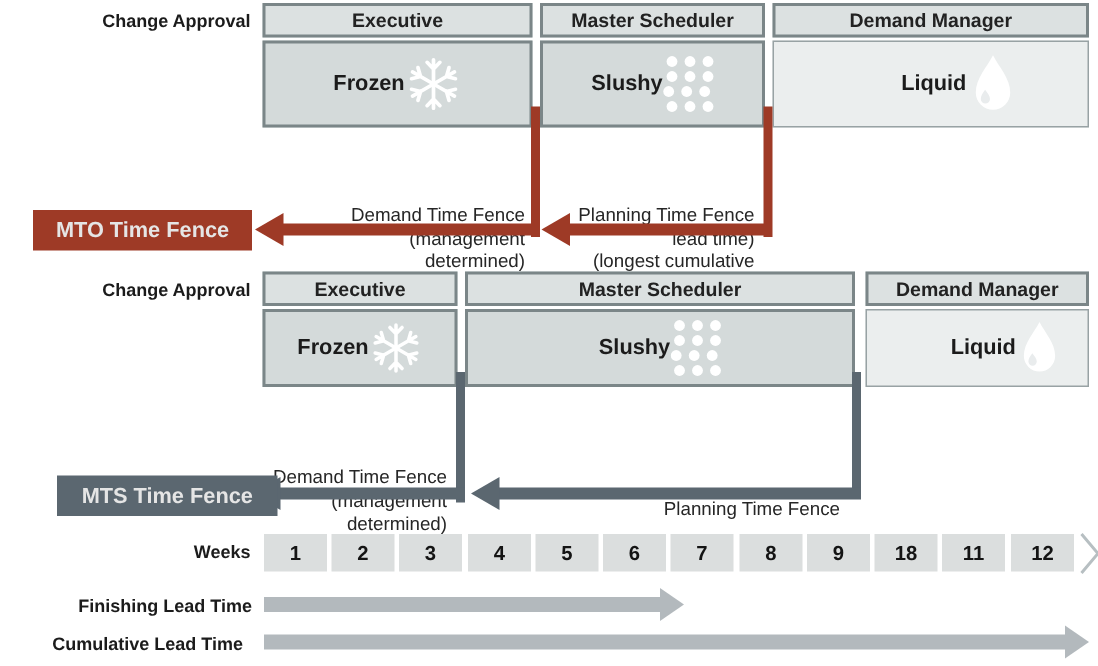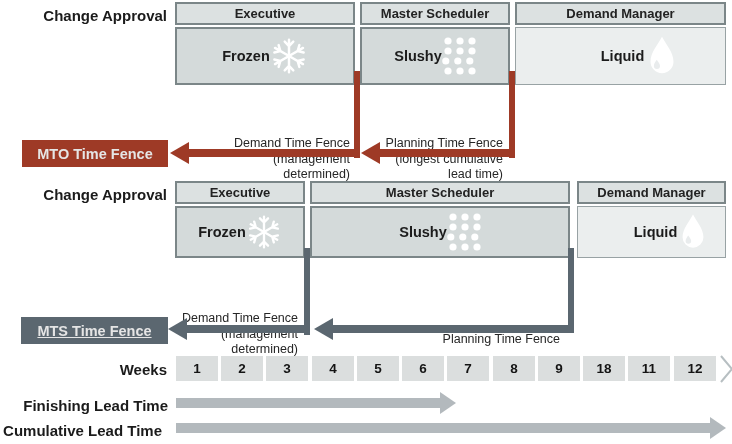--- a/index.html
+++ b/index.html
@@ -2,21 +2,21 @@
 <html><head>
 <meta charset="utf-8">
 <style>
   html,body{margin:0;padding:0;background:#fff;}
   .canvas{
     position:relative;width:732px;height:444px;background:#fff;overflow:hidden;
     font-family:"Liberation Sans",sans-serif;color:#1b1b1b;
   }
   .abs{position:absolute;}
   
-  .side-label{position:absolute;font-weight:bold;font-size:15px;color:#1b1b1b;text-align:left;white-space:nowrap;}
+  .side-label{position:absolute;font-weight:bold;font-size:12px;color:#1b1b1b;text-align:left;white-space:nowrap;}
   
   .hdr-box{position:absolute;box-sizing:border-box;border:2px solid #7b8688;background:#dce1e1;
     display:flex;align-items:center;justify-content:center;font-weight:bold;font-size:13px;color:#222;}
   .zone-box{position:absolute;box-sizing:border-box;border:2px solid #7b8688;background:#d4dada;
     display:flex;align-items:center;justify-content:center;}
   .zone-box.light{background:#ebeeee;border:1px solid #98a2a4;padding-left:40px;}
   .zone-label{font-weight:bold;font-size:14.5px;color:#1b1b1b;}
   
   .vline-red{position:absolute;width:6px;background:#9e3a26;}
   .vline-slate{position:absolute;width:6px;background:#5b6770;}
@@ -107,22 +107,22 @@
   <div class="vline-red" style="left:354px;top:71px;height:87px;"></div>
   <div class="vline-red" style="left:509px;top:71px;height:87px;"></div>
 
   <div class="fence-text" style="right:382px;top:91px;">
     <div>Demand Time Fence</div>
     <div>(management</div>
     <div>determined)</div>
   </div>
   <div class="fence-text" style="right:229px;top:91px;">
     <div>Planning Time Fence</div>
+    <div>lead time)</div>
     <div>(longest cumulative</div>
-    <div>lead time)</div>
   </div>
 
   <div class="shaft-red" style="left:188px;top:149px;width:168px;"></div>
   <div class="ah-left-red" style="left:170px;top:142px;"></div>
   <div class="shaft-red" style="left:379px;top:149px;width:132px;"></div>
   <div class="ah-left-red" style="left:361px;top:142px;"></div>
 
   <div class="fence-tag red" style="left:22px;top:140px;width:146px;height:27px;">
     <span>MTO Time Fence</span>
   </div>
@@ -168,21 +168,21 @@
   </div>
   <div class="fence-text" style="right:172px;top:287px;">
     <div>Planning Time Fence</div>
   </div>
 
   <div class="shaft-slate" style="left:186px;top:325px;width:124px;"></div>
   <div class="ah-left-slate" style="left:168px;top:318px;"></div>
   <div class="shaft-slate" style="left:332px;top:325px;width:242px;"></div>
   <div class="ah-left-slate" style="left:314px;top:318px;"></div>
 
-  <div class="fence-tag slate" style="left:21px;top:317px;width:147px;height:27px;text-decoration:underline;">
+  <div class="fence-tag slate" style="left:38px;top:317px;width:147px;height:27px;">
     <span>MTS Time Fence</span>
   </div>
 
   <div class="side-label" style="top:361px;right:565px;">Weeks</div>
 
   <div class="week-cell" style="left:176px;">
       <span>1</span>
     </div>
   <div class="week-cell" style="left:221px;">
       <span>2</span>

